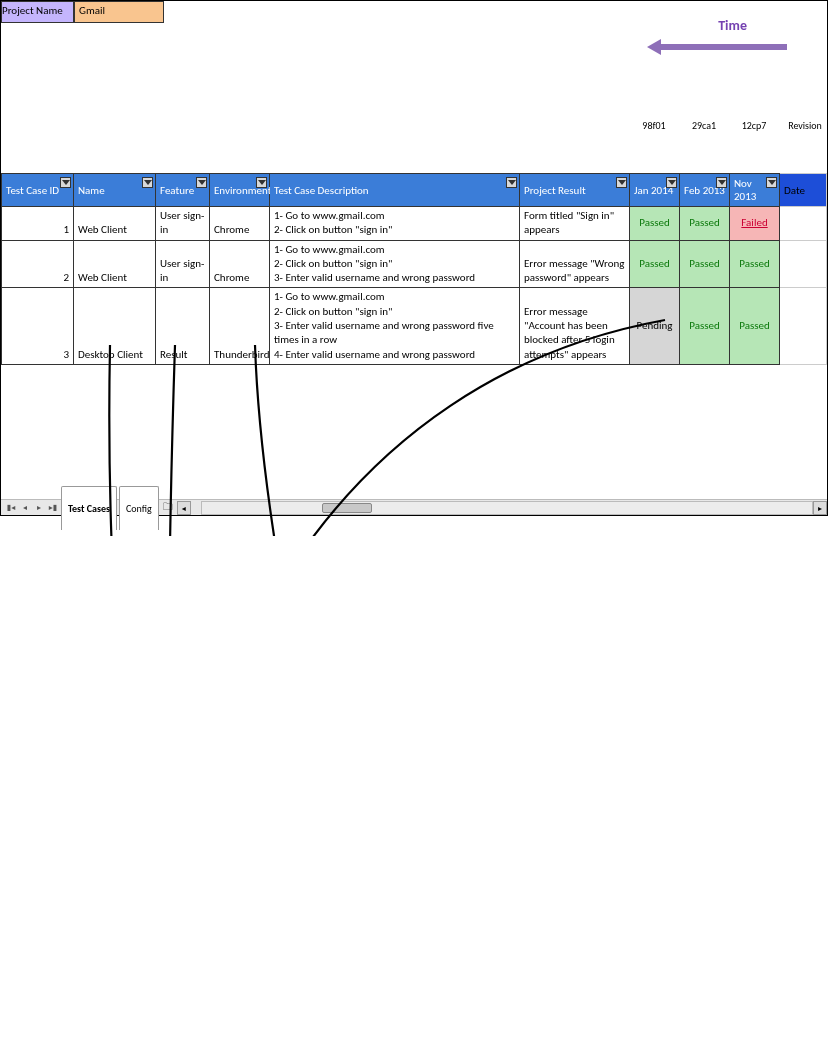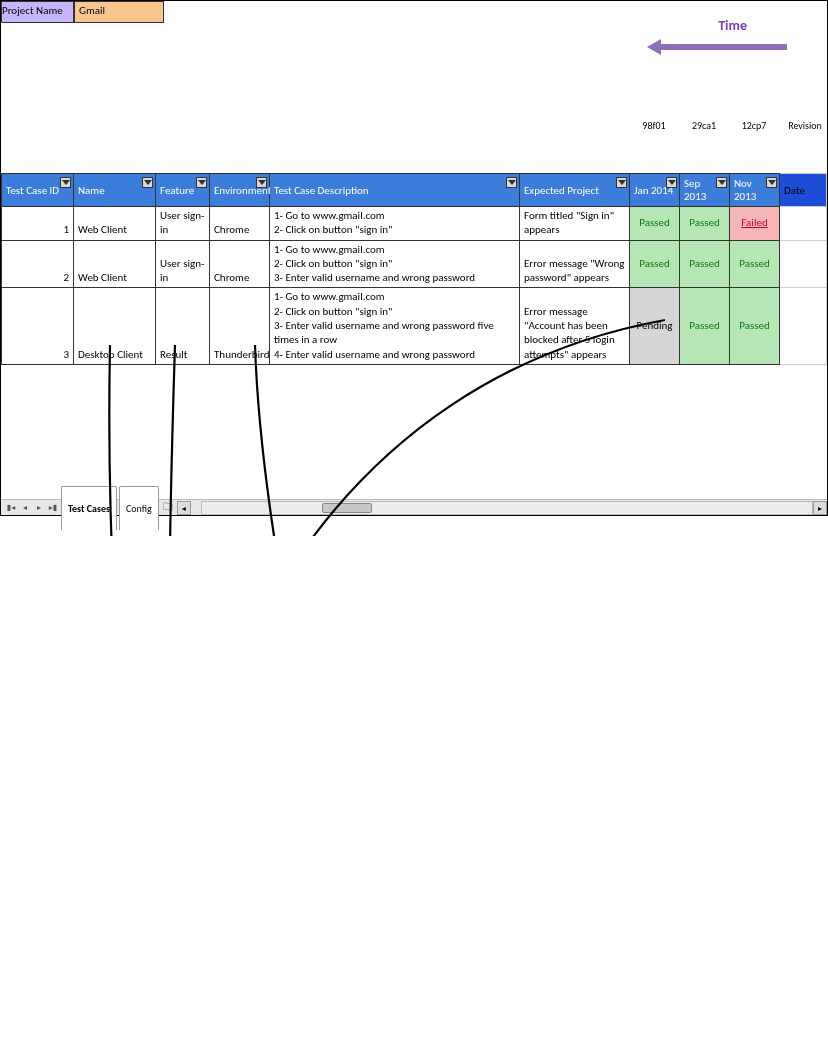--- a/index.html
+++ b/index.html
@@ -102,23 +102,23 @@
         <col style="width:50px">
         <col>
     </colgroup>
     <thead>
       <tr>
         <th><span>Test Case ID</span><span class="flt"></span></th>
         <th><span>Name</span><span class="flt"></span></th>
         <th><span>Feature</span><span class="flt"></span></th>
         <th><span>Environment</span><span class="flt"></span></th>
         <th><span>Test Case Description</span><span class="flt"></span></th>
-        <th><span>Expected Project</span><span class="flt"></span></th>
+        <th><span>Project Result</span><span class="flt"></span></th>
         <th><span>Jan 2014</span><span class="flt"></span></th>
-        <th><span>Sep 2013</span><span class="flt"></span></th>
+        <th><span>Feb 2013</span><span class="flt"></span></th>
         <th><span>Nov 2013</span><span class="flt"></span></th>
         <th style="background:#1d4ed8;border:1px solid #ccc"><span style="color:#000">Date</span></th>
       </tr>
     </thead>
     <tbody id="main-tbody">
         <tr>
           <td class="col-id">1</td>
           <td>Web Client</td>
           <td>User sign-in</td>
           <td>Chrome</td>

